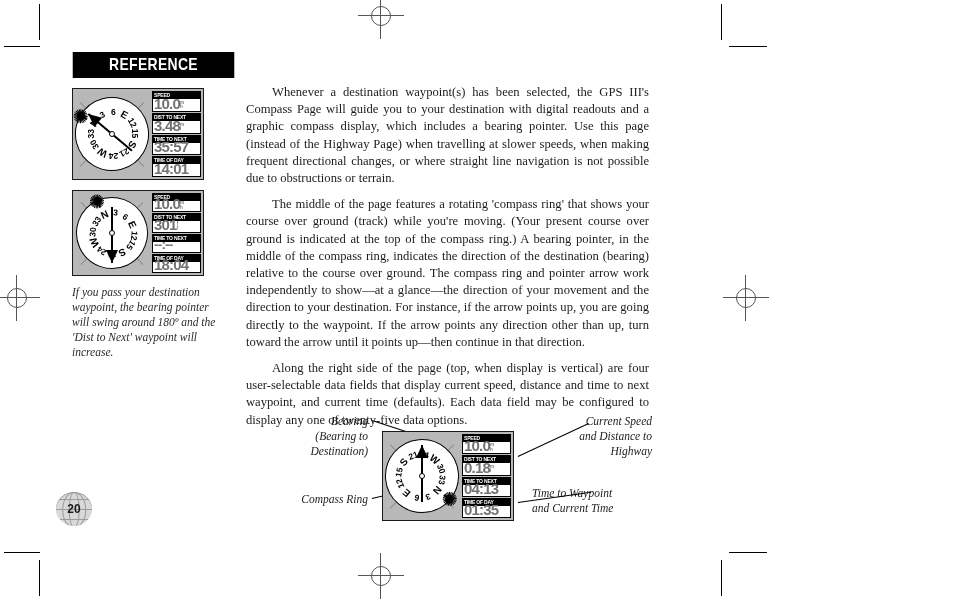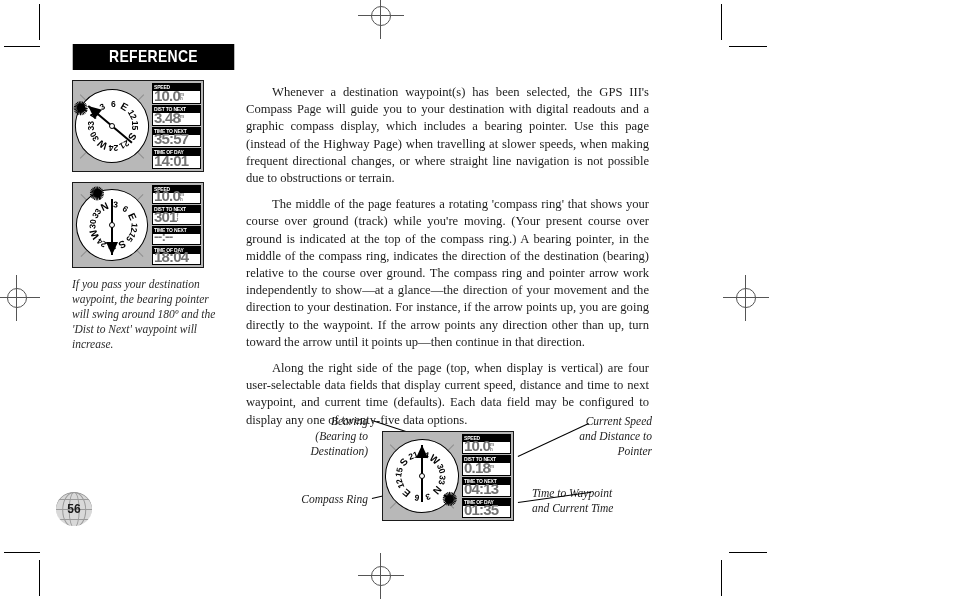--- a/index.html
+++ b/index.html
@@ -32,21 +32,21 @@
   }
   .regmark .rcirc {
     position: absolute; left: 13px; top: 13px; width: 18px; height: 18px;
     border: 1px solid #555; border-radius: 50%;
   }
 
   
   .left-col {
     position: absolute;
     left: 72px;
-    top: 44px;
+    top: 52px;
     width: 162px;
   }
   .ref-header {
     background: #000;
     color: #fff;
     height: 26px;
     line-height: 26px;
     text-align: center;
     font-family: "Liberation Sans", sans-serif;
     font-weight: bold;
@@ -588,21 +588,21 @@
 
 <div class="pagenum">
   <div class="globe">
     <div class="merid" style="width:100%"></div>
     <div class="merid" style="width:60%"></div>
     <div class="merid" style="width:24%"></div>
     <div class="par" style="top:22%"></div>
     <div class="par" style="top:50%"></div>
     <div class="par" style="top:78%"></div>
   </div>
-  <div class="num">56</div>
+  <div class="num">20</div>
 </div>
 
 <div class="body-col">
   <p>Whenever a destination waypoint(s) has been selected, the GPS III's Compass Page will guide you to your destination with digital readouts and a graphic compass display, which includes a bearing pointer. Use this page (instead of the Highway Page) when travelling at slower speeds, when making frequent directional changes, or where straight line navigation is not possible due to obstructions or terrain.</p>
   <p>The middle of the page features a rotating 'compass ring' that shows your course over ground (track) while you're moving. (Your present course over ground is indicated at the top of the compass ring.) A bearing pointer, in the middle of the compass ring, indicates the direction of the destination (bearing) relative to the course over ground. The compass ring and pointer arrow work independently to show—at a glance—the direction of your movement and the direction to your destination. For instance, if the arrow points up, you are going directly to the waypoint. If the arrow points any direction other than up, turn toward the arrow until it points up—then continue in that direction.</p>
   <p>Along the right side of the page (top, when display is vertical) are four user-selectable data fields that display current speed, distance and time to next waypoint, and current time (defaults). Each data field may be configured to display any one of twenty-five data options.</p>
 </div>
 
 <div class="figure">
 
@@ -612,21 +612,21 @@
     <div>Destination)</div>
   </div>
 
   <div class="anno" style="left:0px;top:78px;width:122px;text-align:right;">
     <div>Compass Ring</div>
   </div>
 
   <div class="anno" style="left:286px;top:0px;width:120px;text-align:right;">
     <div>Current Speed</div>
     <div>and Distance to</div>
-    <div>Pointer</div>
+    <div>Highway</div>
   </div>
 
   <div class="anno" style="left:286px;top:72px;width:124px;text-align:left;">
     <div>Time to Waypoint</div>
     <div>and Current Time</div>
   </div>
 
   <div class="leader" style="left:126px;top:6px;width:72px;transform:rotate(18deg);"></div>
   <div class="leader" style="left:126px;top:84px;width:62px;transform:rotate(-13deg);"></div>
   <div class="leader" style="left:272px;top:42px;width:78px;transform:rotate(-25deg);"></div>

